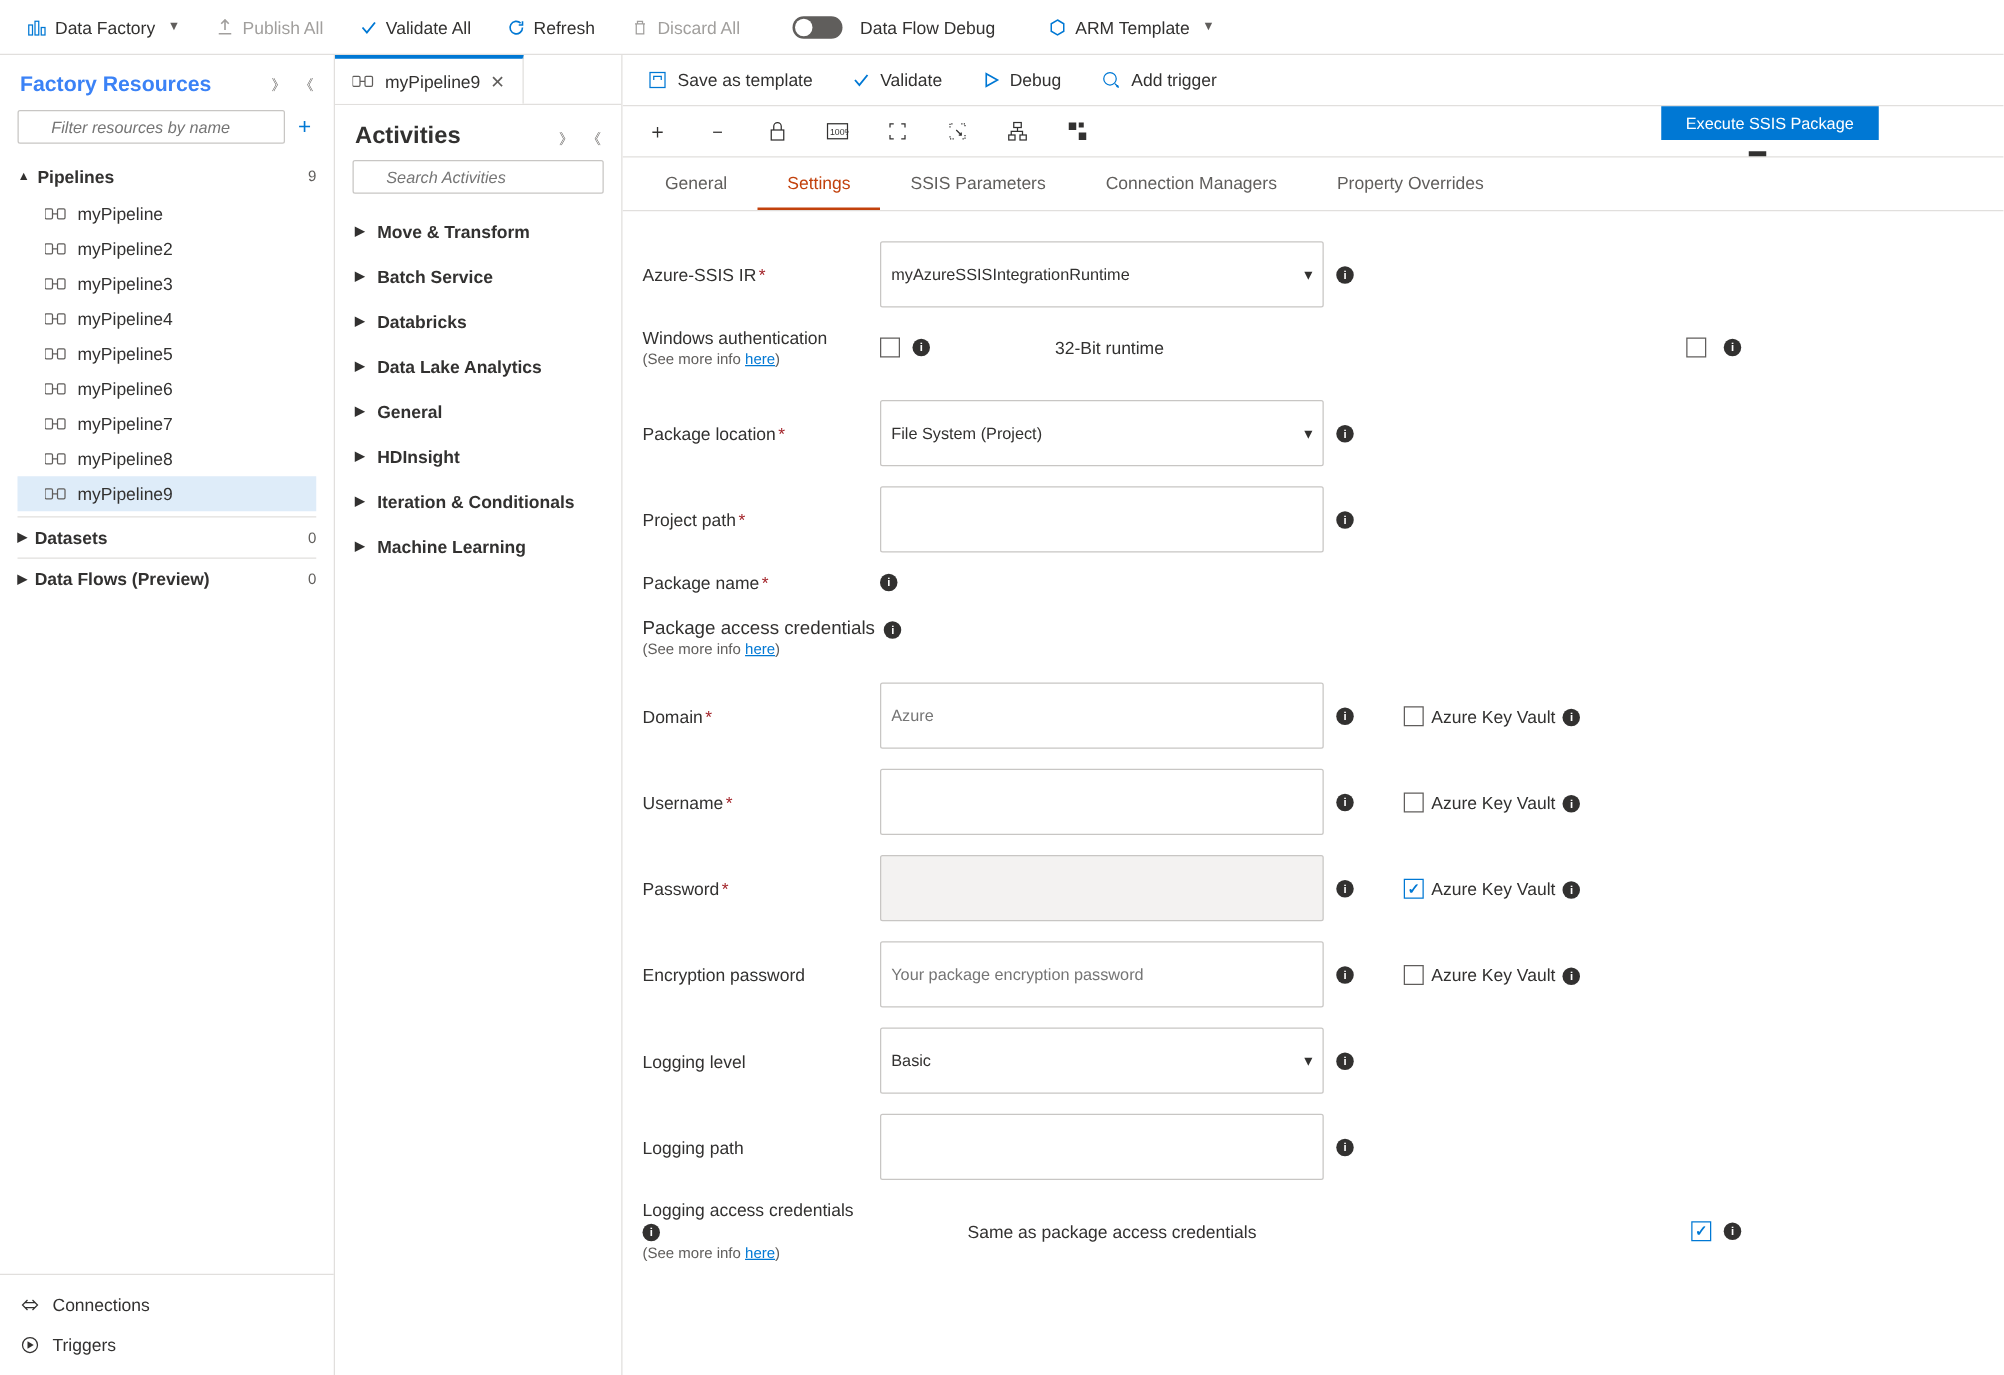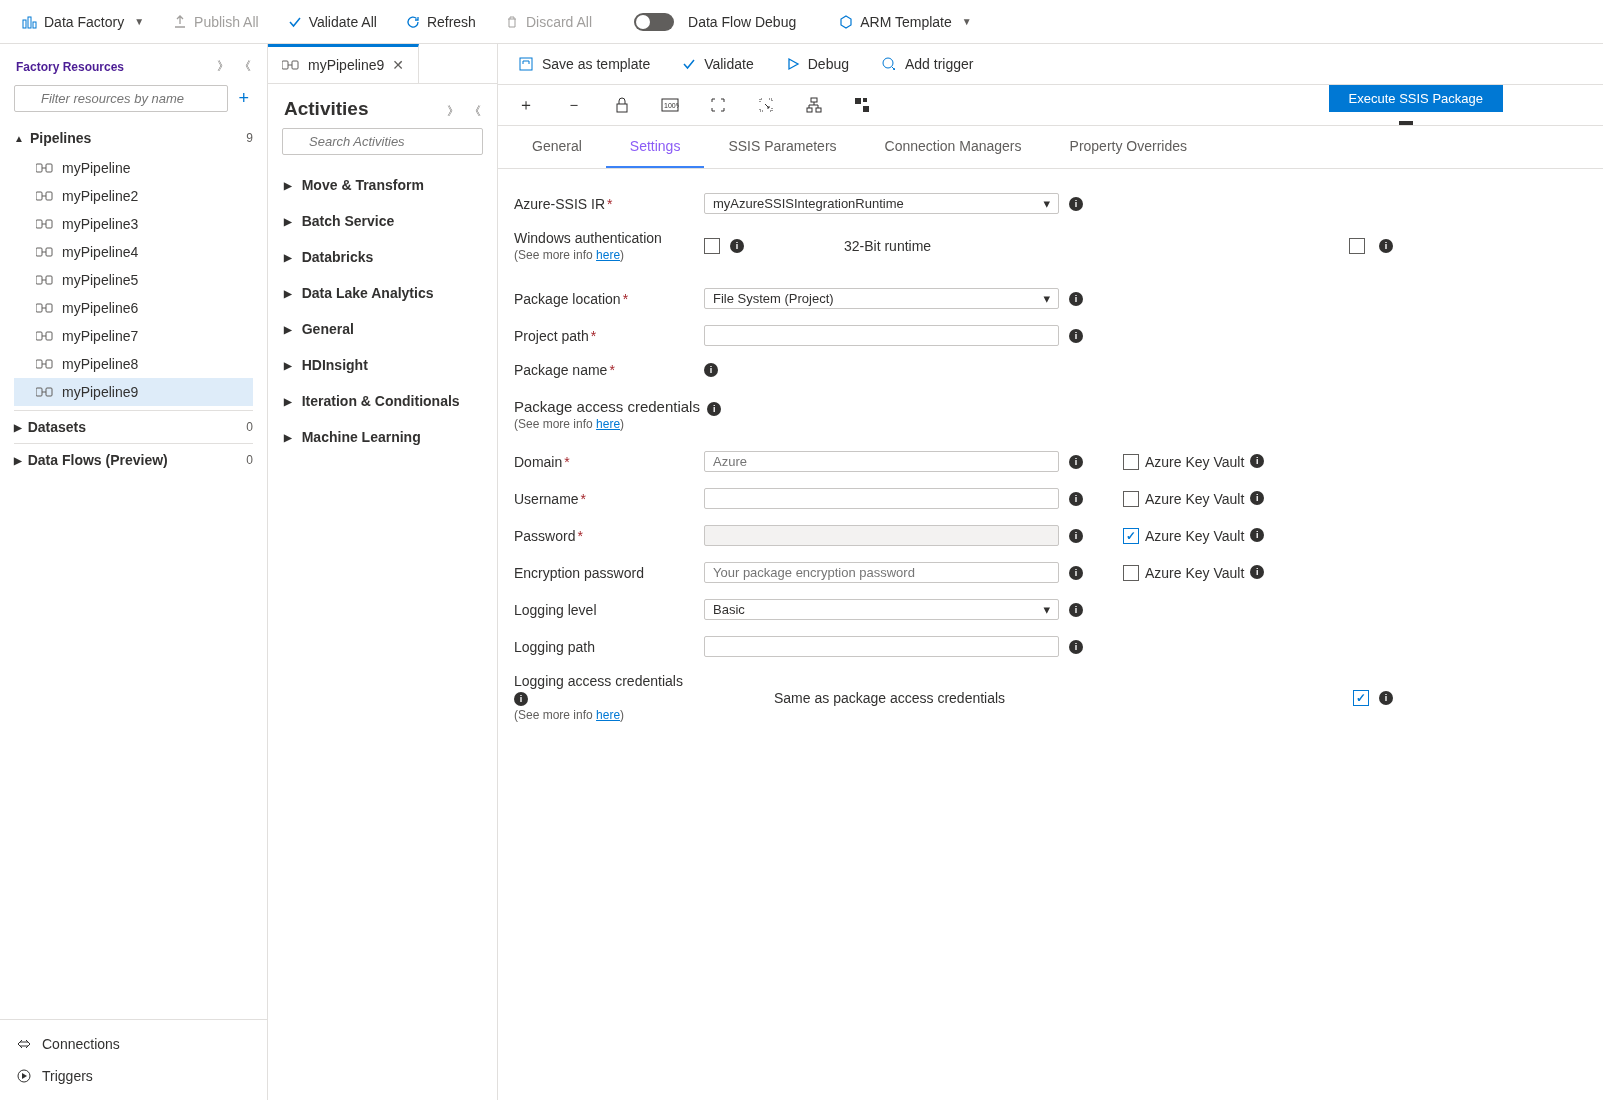--- a/index.html
+++ b/index.html
@@ -12,21 +12,21 @@
 .top-item .icon { width: 16px; height: 16px; display: inline-flex; align-items: center; justify-content: center; }
 .chevron { font-size: 10px; color: #605e5c; margin-left: 4px; }
 .toggle { width: 40px; height: 18px; background: #605e5c; border-radius: 10px; position: relative; margin-right: 8px; }
 .toggle::after { content: ""; position: absolute; left: 2px; top: 2px; width: 14px; height: 14px; background: #fff; border-radius: 50%; }
 .blue { color: #0078d4; }
 
 
 .layout { display: flex; height: calc(100vh - 44px); }
 .sidebar-left { width: 268px; border-right: 1px solid #e1dfdd; display: flex; flex-direction: column; }
 .sidebar-header { display: flex; align-items: center; justify-content: space-between; padding: 14px 16px 10px; }
-.sidebar-header h2 { font-size: 12px; font-weight: 600; color: #4c1d95; }
+.sidebar-header h2 { font-size: 17px; font-weight: 600; color: #3b82f6; }
 .sidebar-header .controls { display: flex; gap: 10px; color: #605e5c; font-size: 12px; }
 .filter-row { display: flex; align-items: center; padding: 0 14px 10px; gap: 6px; }
 .filter-input { flex: 1; border: 1px solid #c8c6c4; border-radius: 2px; padding: 5px 8px 5px 26px; font-size: 13px; font-style: italic; color: #605e5c; position: relative; }
 .filter-wrap { position: relative; flex: 1; }
 .filter-wrap .search-icon { position: absolute; left: 8px; top: 50%; transform: translateY(-50%); color: #605e5c; font-size: 12px; }
 .plus-btn { color: #0078d4; font-size: 18px; cursor: pointer; padding: 0 4px; }
 
 .tree { padding: 0 14px; flex: 1; overflow-y: auto; }
 .tree-section { display: flex; align-items: center; justify-content: space-between; padding: 8px 0; cursor: pointer; }
 .tree-section .label { display: flex; align-items: center; gap: 6px; font-weight: 600; font-size: 14px; }
@@ -55,36 +55,36 @@
 .main-area { flex: 1; display: flex; flex-direction: column; overflow: hidden; }
 .canvas-toolbar { display: flex; align-items: center; gap: 32px; padding: 12px 20px; border-bottom: 1px solid #e1dfdd; }
 .canvas-btn { display: flex; align-items: center; gap: 8px; font-size: 14px; cursor: pointer; }
 .canvas-icons-row { display: flex; align-items: center; gap: 28px; padding: 10px 18px; border-bottom: 1px solid #e1dfdd; position: relative; }
 .canvas-icon { width: 20px; height: 20px; display: flex; align-items: center; justify-content: center; color: #323130; cursor: pointer; font-size: 16px; }
 .node-chip { position: absolute; right: 100px; top: 0px; background: #0078d4; color: #fff; padding: 6px 20px; font-size: 13px; }
 .node-handle { position: absolute; right: 190px; top: 36px; width: 14px; height: 4px; background: #323130; }
 
 .detail-tabs { display: flex; border-bottom: 1px solid #e1dfdd; padding: 0 10px; }
 .detail-tab { padding: 12px 24px; font-size: 14px; color: #605e5c; cursor: pointer; }
-.detail-tab.active { color: #8b5cf6; border-bottom: 2px solid #3b82f6; }
+.detail-tab.active { color: #c2410c; border-bottom: 2px solid #c2410c; }
 
 .form-body { padding: 16px 0 16px 16px; overflow-y: auto; flex: 1; }
 .form-row { display: flex; align-items: center; padding: 8px 0; gap: 10px; }
 .form-label { width: 180px; font-size: 14px; color: #323130; flex-shrink: 0; }
 .form-label .req { color: #a4262c; margin-left: 2px; }
 .form-sublabel { font-size: 12px; color: #605e5c; text-align: right; }
 .form-sublabel a { color: #0078d4; }
-.form-select, .form-text { width: 355px; border: 1px solid #c8c6c4; border-radius: 2px; padding: 2px 8px; font-size: 13px; background: #fff; }
+.form-select, .form-text { width: 355px; border: 1px solid #c8c6c4; border-radius: 2px; padding: 18px 8px; font-size: 13px; background: #fff; }
 .form-select { display: flex; justify-content: space-between; align-items: center; cursor: pointer; }
 .form-text.disabled { background: #f3f2f1; }
 .info-icon { width: 14px; height: 14px; border-radius: 50%; background: #323130; color: #fff; display: inline-flex; align-items: center; justify-content: center; font-size: 9px; font-weight: bold; flex-shrink: 0; }
 .checkbox { width: 16px; height: 16px; border: 1px solid #605e5c; display: inline-flex; align-items: center; justify-content: center; flex-shrink: 0; }
 .checkbox.checked { border-color: #0078d4; }
 .checkbox.checked::after { content: "✓"; color: #0078d4; font-size: 12px; font-weight: bold; }
-.kv-col { display: flex; align-items: flex-start; gap: 6px; margin-left: 30px; font-size: 14px; }
+.kv-col { display: flex; align-items: flex-end; gap: 6px; margin-left: 30px; font-size: 14px; }
 .mid-label { font-size: 14px; margin-left: 90px; }
 .section-title-row { padding: 12px 0 2px; }
 .section-title { font-size: 15px; }
 
 svg { display: block; }
 </style>
 </head>
 <body>
 
 <div class="top-toolbar">

